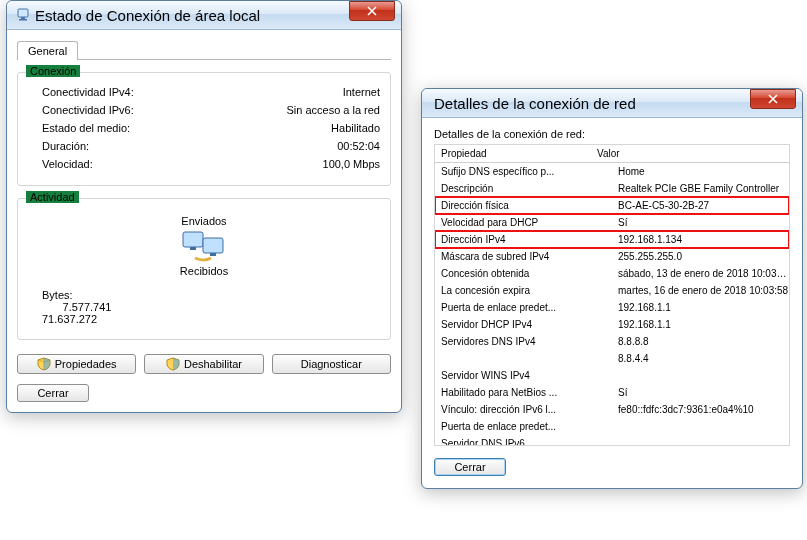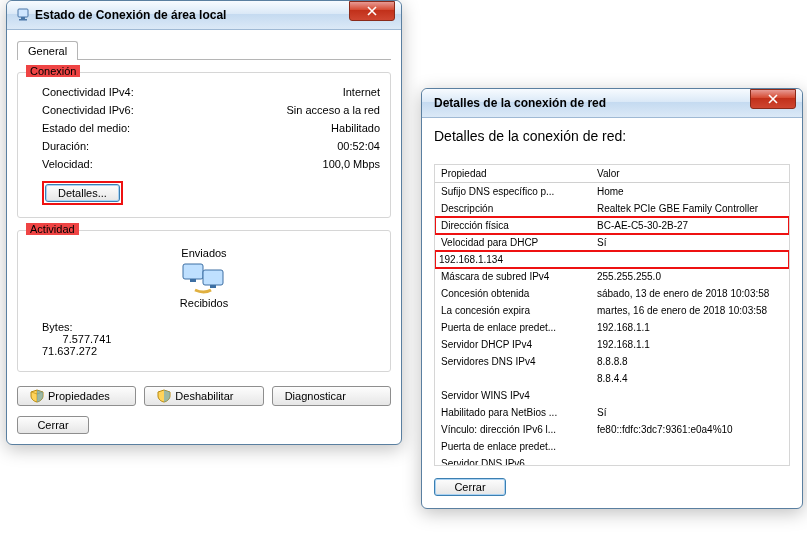--- a/index.html
+++ b/index.html
@@ -26,26 +26,25 @@
     background: linear-gradient(to bottom, #f7fbff 0%, #dbe9f7 45%, #c4daf0 46%, #dbe9f7 100%);
     border-bottom: 1px solid #9fb9d4;
     border-radius: 6px 6px 0 0;
     display: flex;
     align-items: center;
     padding: 0 4px 0 8px;
     position: relative;
   }
   .titlebar .title {
     flex: 1;
-    font-size: 12px;
+    font-size: 15px;
     color: #000;
     padding-left: 4px;
     white-space: nowrap;
     overflow:hidden;
-    font-weight:bold;
   }
   .titlebar .icon {
     width: 16px; height: 16px;
     display:inline-flex;align-items:center;justify-content:center;
   }
   .close-btn {
     width: 44px;
     height: 18px;
     background: linear-gradient(to bottom,#e79a94 0%, #d5482f 45%, #c1301a 46%, #cf4631 100%);
     border: 1px solid #8a2a1a;
@@ -76,64 +75,64 @@
   .groupbox {
     border:1px solid #d6d6d6;
     border-radius:3px;
     margin-top:12px;
     padding:10px 10px 12px 10px;
     position:relative;
   }
   .groupbox > .legend {
     position:absolute;
     top:-8px;left:8px;
-    background:#ef4444;
+    background:#15803d;
     padding:0 4px;
     font-size:11px;
   }
   .row { display:flex; justify-content:space-between; padding:3px 0 3px 14px;}
   .row .label{color:#000;}
   .row .value{color:#000;}
   .highlight-red { border:2px solid #e11; padding:1px; display:inline-block;}
   .btn {
     background: linear-gradient(to bottom,#fdfdfd,#e6e6e6);
     border:1px solid #8e8e8e;
     border-radius:3px;
     padding:2px 12px;
     font-size:11px;
     cursor:default;
     display:inline-flex;align-items:center;gap:4px;
     min-height:18px;
   }
   .btn.def { border-color:#3c7fb1; box-shadow:0 0 0 1px #a9d2f3 inset;}
   .actbox { display:flex; gap:8px; margin-top:14px;}
-  .actbox .btn{flex:1;justify-content:flex-start;}
+  .actbox .btn{flex:1;justify-content:center;}
   .footer-row{ display:flex; justify-content:flex-start; margin-top:10px;}
   .shield{width:14px;height:14px;}
   .activity {
     display:flex; align-items:center; justify-content:space-between;
     margin:6px 14px 2px 14px;
     flex-direction:column;
   }
   .activity .side{width:90px;text-align:center;}
   .activity .dash{flex:1;border-top:1px dashed #999;margin:0 6px;height:0;}
   .monitors{width:46px;height:36px;position:relative;}
   .bytes-row{display:flex;justify-content:space-between;padding:2px 14px; margin-top:10px;flex-direction:column;}
 
   
   #win2 { left: 421px; top: 88px; width: 380px; }
   #win2 .client{padding:10px 12px 12px 12px;}
   .list-head, .list-row{ display:flex; font-size:10px;}
   .list-head{ border-bottom:1px solid #d0d0d0;padding:3px 0;color:#000;}
   .list-head .c1, .list-row .c1{ width:152px; padding-left:6px; white-space:nowrap; overflow:hidden; text-overflow:ellipsis;}
   .list-head .c2, .list-row .c2{ flex:1; padding-left:4px; white-space:nowrap; overflow:hidden; text-overflow:ellipsis;}
   .list-body{border:1px solid #d6d6d6; height:300px; overflow:hidden; margin-top:2px;}
-  .list-row{padding:1px 0;line-height:15px;}
+  .list-row{padding:1px 0;line-height:15px;gap:21px;}
   .hl{ outline:2px solid #e11; outline-offset:-1px;}
-  .caption{font-size:14px; margin-bottom:20px;}
+  .caption{font-size:11px; margin-bottom:4px;}
 </style>
 </head>
 <body>
 
 <div class="window" id="win1">
   <div class="titlebar">
     <span class="icon">
       <svg viewBox="0 0 16 16">
           <rect x="3" y="2" width="10" height="8" rx="1" fill="#cfe6ff" stroke="#4a77a8"></rect>
           <rect x="6" y="10" width="4" height="2" fill="#4a77a8"></rect>
@@ -169,25 +168,20 @@
           </div>
           <div class="row">
             <span class="label">Duración:</span>
             <span class="value">00:52:04</span>
           </div>
           <div class="row">
             <span class="label">Velocidad:</span>
             <span class="value">100,0 Mbps</span>
           </div>
         </div>
-      <div style="margin:8px 0 0 14px;">
-        <span class="highlight-red">
-          <button class="btn def">Detalles...</button>
-        </span>
-      </div>
     </div>
 
     <div class="groupbox">
       <span class="legend">Actividad</span>
       <div class="activity">
         <div class="side">Enviados</div>
         <div class="dash"></div>
         <div class="monitors">
           <svg viewBox="0 0 46 36">
             <rect x="2" y="4" width="20" height="15" rx="2" fill="#bfe0ff" stroke="#3d6fa3"></rect>
@@ -263,20 +257,21 @@
           </div>
           <div class="list-row hl">
             <div class="c1">Dirección física</div>
             <div class="c2">BC-AE-C5-30-2B-27</div>
           </div>
           <div class="list-row">
             <div class="c1">Velocidad para DHCP</div>
             <div class="c2">Sí</div>
           </div>
           <div class="list-row hl">
+            <div class="c1">Dirección IPv4</div>
             <div class="c2">192.168.1.134</div>
           </div>
           <div class="list-row">
             <div class="c1">Máscara de subred IPv4</div>
             <div class="c2">255.255.255.0</div>
           </div>
           <div class="list-row">
             <div class="c1">Concesión obtenida</div>
             <div class="c2">sábado, 13 de enero de 2018 10:03:58</div>
           </div>

